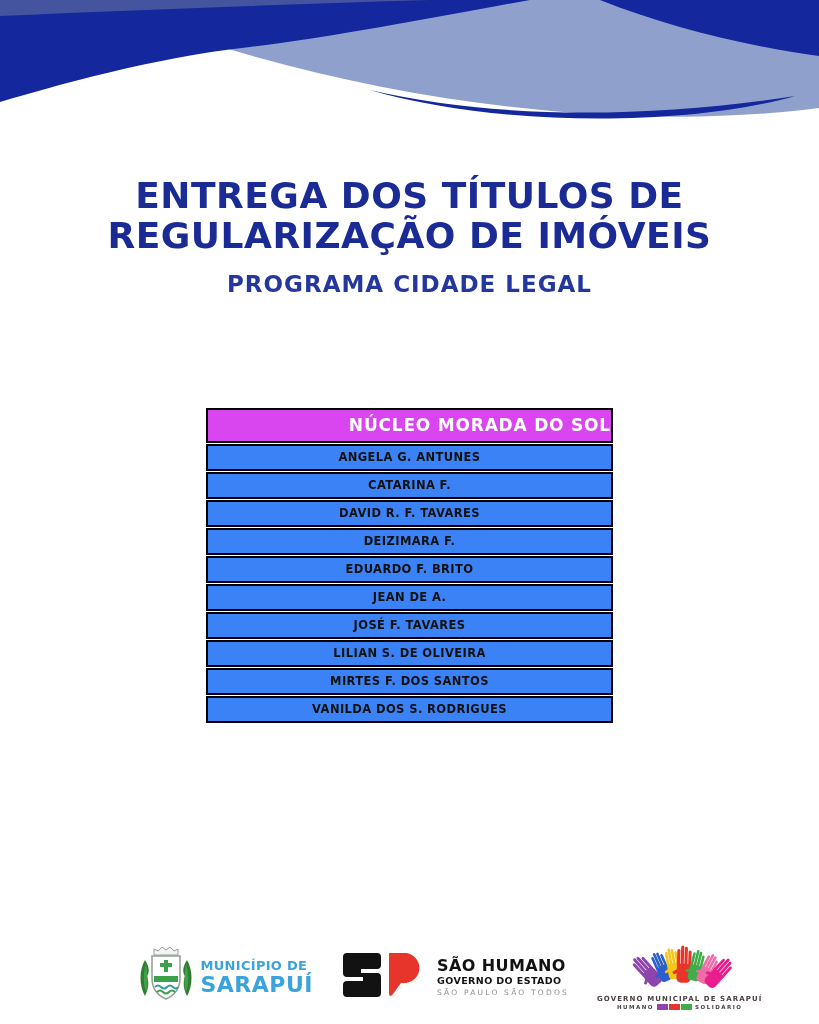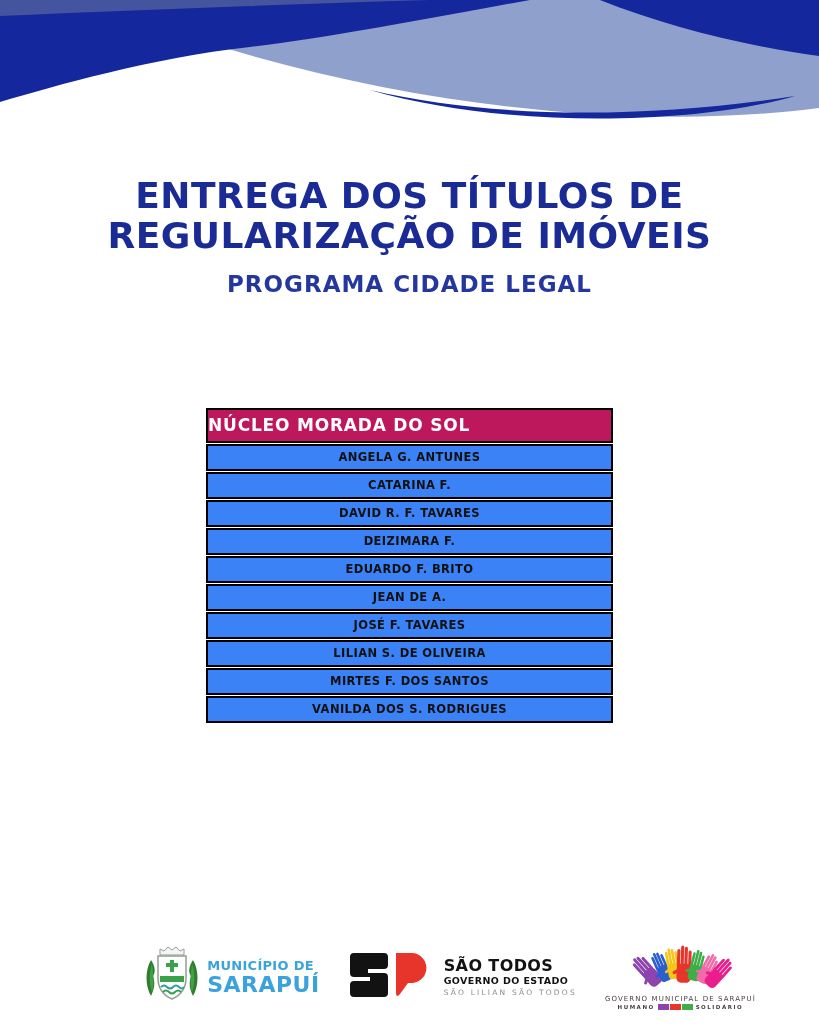--- a/index.html
+++ b/index.html
@@ -9,21 +9,21 @@
   }
   
   .wave-header{position:absolute;top:0;left:0;width:819px;height:132px;}
   
   .title-block{position:absolute;top:176px;left:0;width:819px;text-align:center;color:#1B2B96;}
   .title-line{font-size:36px;font-weight:bold;letter-spacing:.5px;line-height:1.12;margin:0;}
   .subtitle{font-size:23px;font-weight:bold;letter-spacing:1px;margin-top:14px;color:#24379E;}
   
   .roster{position:absolute;top:408px;left:206px;width:407px;}
   .roster-header{
-    background:#be185d;border:2px solid #000;color:#fff;text-align:left;
+    background:#d946ef;border:2px solid #000;color:#fff;text-align:right;
     font-size:17px;font-weight:bold;letter-spacing:.8px;padding:5px 0 6px 0;
   }
   .roster-row{
     background:#3b82f6;border:2px solid #000;margin-top:1px;text-align:center;
     font-size:11.5px;font-weight:bold;letter-spacing:.4px;color:#111;
     padding:4px 0 5px 0;
   }
   
   .footer{
     position:absolute;left:0;bottom:8px;width:819px;height:78px;
@@ -31,21 +31,21 @@
   }
   .logo{display:flex;align-items:center;}
   .muni-text{margin-left:6px;color:#3BA3DB;line-height:1;}
   .muni-text .l1{font-size:13px;font-weight:bold;letter-spacing:.3px;}
   .muni-text .l2{font-size:22px;font-weight:bold;letter-spacing:.5px;margin-top:2px;}
   .sp-text{margin-left:8px;line-height:1;}
   .sp-text .l1{font-size:16px;font-weight:bold;color:#121212;letter-spacing:.4px;}
   .sp-text .l2{font-size:9.5px;font-weight:bold;color:#121212;margin-top:2px;letter-spacing:.4px;}
   .sp-text .l3{font-size:7.5px;color:#8C8C8C;margin-top:4px;letter-spacing:2.2px;}
   .hands-logo{display:flex;flex-direction:column;align-items:center;}
-  .hands-title{font-size:7px;font-weight:normal;color:#4A4040;letter-spacing:1.1px;margin-top:1px;}
+  .hands-title{font-size:7px;font-weight:bold;color:#4A4040;letter-spacing:1.1px;margin-top:1px;}
   .hands-sub{display:flex;align-items:center;gap:3px;font-size:5.5px;font-weight:bold;color:#4A4040;letter-spacing:1.5px;margin-top:1px;}
   .hands-sub .blocks{display:flex;gap:1px;}
   .hands-sub .blk{width:11px;height:6px;display:inline-block;}
   .blk.purple{background:#8E44AD;}
   .blk.red{background:#E8352B;}
   .blk.green{background:#3FAE49;}
 </style>
 </head>
 <body>
 
@@ -112,23 +112,23 @@
   <div class="logo">
     <span>
       <svg width="88" height="48" viewBox="0 0 88 48">
 
         <path fill="#121212" d="M6,2 H36 a4,4 0 0 1 4,4 v8 a4,4 0 0 1 -4,4 H20 v4 h16 a4,4 0 0 1 4,4 v16 a4,4 0 0 1 -4,4 H6 a4,4 0 0 1 -4,-4 v-8 a4,4 0 0 1 4,-4 h16 v-4 H6 a4,4 0 0 1 -4,-4 V6 a4,4 0 0 1 4,-4 Z"></path>
 
         <path fill="#E8352B" d="M48,2 h16 a15,15 0 0 1 1,29.9 L60,32 l-8,11 q-4,5 -4,-2 Z"></path>
       </svg>
     </span>
     <span class="sp-text">
-      <div class="l1">SÃO TODOS</div>
+      <div class="l1">SÃO HUMANO</div>
       <div class="l2">GOVERNO DO ESTADO</div>
-      <div class="l3">SÃO LILIAN SÃO TODOS</div>
+      <div class="l3">SÃO PAULO SÃO TODOS</div>
     </span>
   </div>
 
   <div class="hands-logo">
     <span>
       <svg width="140" height="46" viewBox="0 0 140 46">
         <defs>
           <g id="hand">
             <rect x="-6" y="-2" width="12" height="16" rx="4"></rect>
             <rect x="-6" y="-14" width="2.6" height="15" rx="1.3"></rect>

